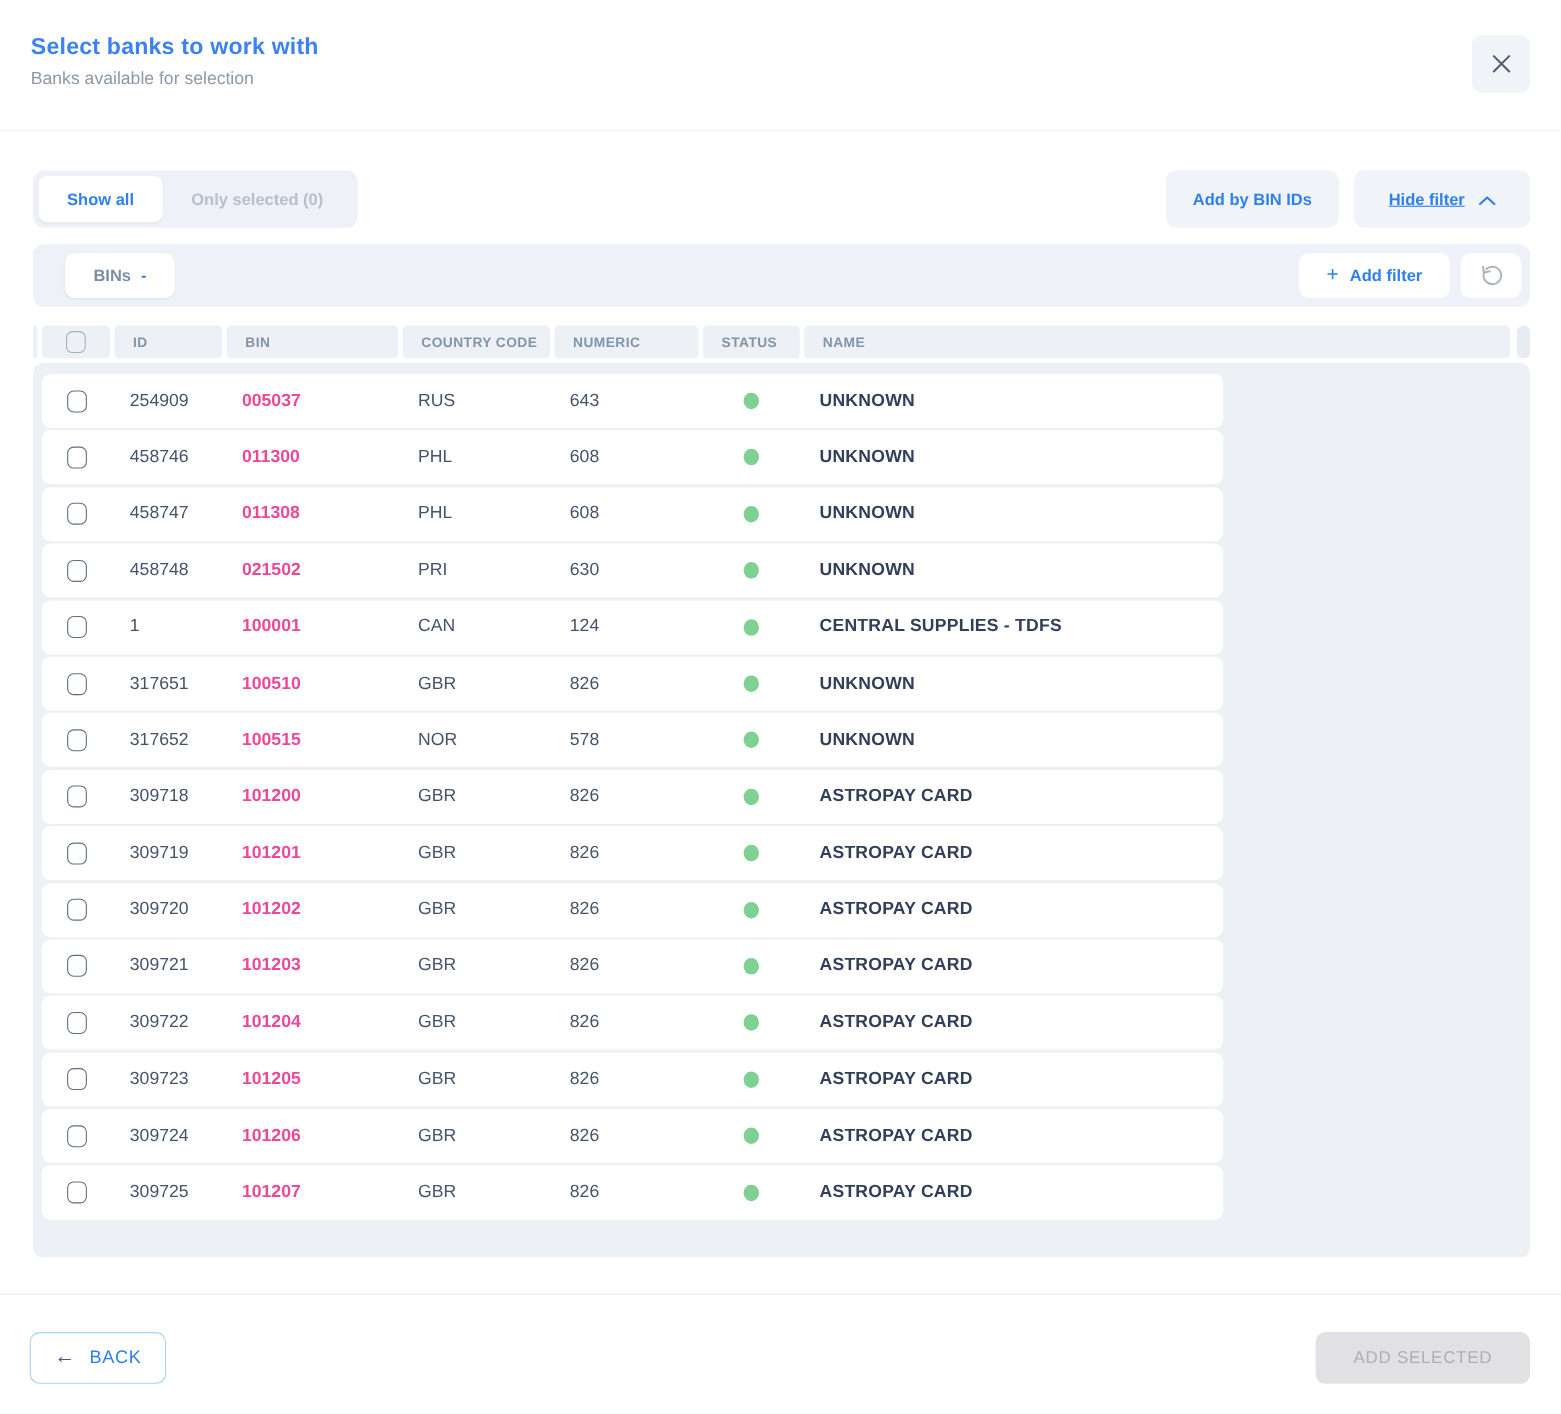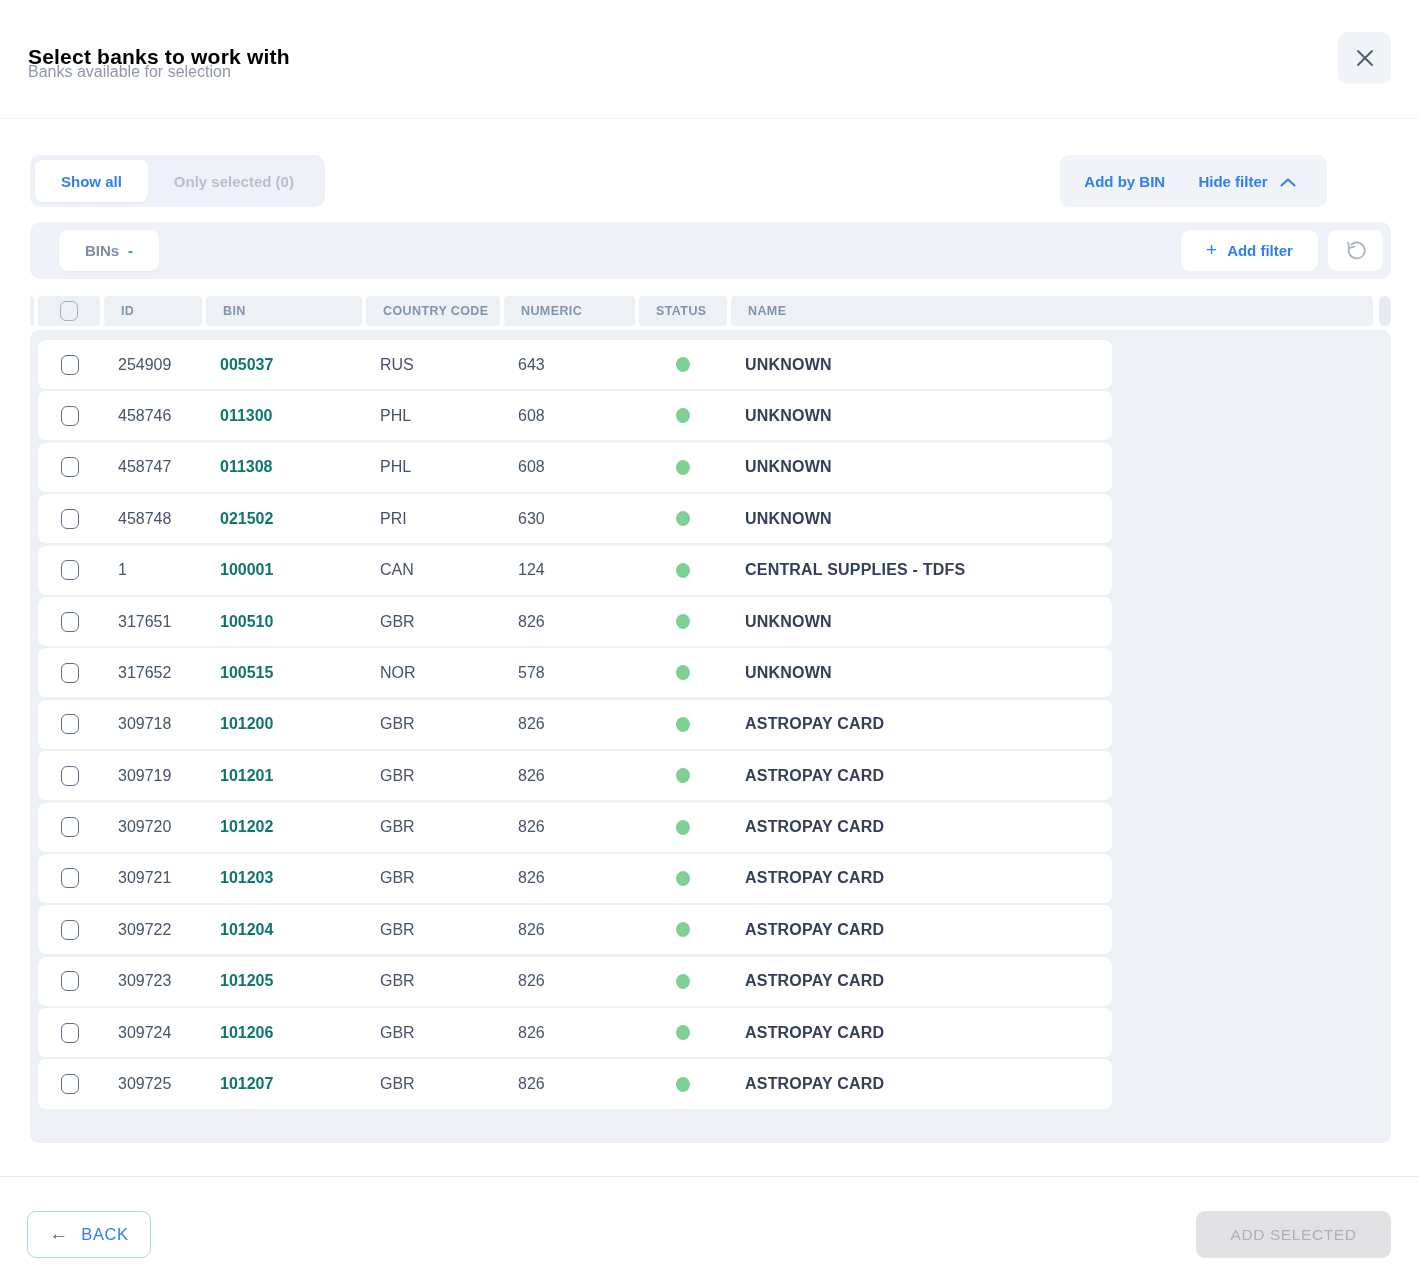--- a/index.html
+++ b/index.html
@@ -6,21 +6,21 @@
   html, body { width: 1419px; height: 1285px; overflow: hidden; }
   body {
     font-family: "Liberation Sans", "DejaVu Sans", sans-serif;
     background: #ffffff;
     position: relative;
     color: #32415c;
   }
   .abs { position: absolute; }
 
   
-  .page-title { left: 28px; top: 45px; font-size: 21px; font-weight: bold; color: #000000; letter-spacing: .2px; }
+  .page-title { left: 28px; top: 31px; font-size: 21px; font-weight: bold; color: #3b82f6; letter-spacing: .2px; }
   .page-subtitle { left: 28px; top: 63px; font-size: 16px; color: #8d98a9; }
   .close-btn {
     left: 1338px; top: 32px; width: 53px; height: 52px;
     background: #f0f3f8; border: none; border-radius: 9px;
     display: flex; align-items: center; justify-content: center; cursor: pointer;
   }
   .close-btn svg { stroke: #4c5b74; }
   .header-divider { left: 0; top: 118px; width: 1419px; height: 1px; background: #f0f1f4; }
 
   
@@ -38,21 +38,21 @@
   .tab.inactive { color: #b7bfcc; }
 
   .toolbar-btn {
     height: 52px; background: #f0f3f8; border: none; border-radius: 9px;
     font-size: 15px; font-weight: bold; color: #2f80ed; cursor: pointer;
     display: flex; align-items: center; justify-content: center; gap: 12px;
     font-family: inherit;
     text-align: right;
   }
   .btn-add-bins { left: 1060px; top: 155px; width: 157px; }
-  .btn-hide-filter { left: 1167px; top: 155px; width: 160px; }
+  .btn-hide-filter { left: 1231px; top: 155px; width: 160px; text-decoration: underline; }
   .chevron-up { margin-top: 2px; }
 
   
   .filter-bar {
     left: 30px; top: 222px; width: 1361px; height: 57px;
     background: #eef2f8; border-radius: 10px;
     display: flex; align-items: center; padding: 0 8px;
   }
   .filter-chip {
     height: 41px; min-width: 100px; background: #ffffff; border-radius: 9px;
@@ -108,21 +108,21 @@
     content: ""; position: absolute; left: 0; bottom: 0; width: 100%; height: 8px;
     background: #edf0f5; z-index: 2;
   }
   .trow {
     width: 1074px; height: 49.1px; margin-bottom: 2.3px;
     background: #ffffff; border-radius: 8px;
     display: grid; grid-template-columns: 64px 102px 160px 138px 135px 92px 1fr;
     align-items: center;
   }
   .td { font-size: 16px; color: #44546b; padding-left: 16px; white-space: nowrap; }
-  .td-bin { font-weight: bold; color: #0f766e; }
+  .td-bin { font-weight: bold; color: #ec4899; }
   .td-name { font-weight: bold; color: #323f58; letter-spacing: .2px; }
   .td-check { display: flex; justify-content: center; padding: 0; }
   .checkbox {
     width: 18px; height: 20px; border: 1.6px solid #5d7089; border-radius: 6px;
     background: transparent; cursor: pointer; display: inline-block;
   }
   .checkbox.light { border-color: #a3b0c0; }
   .td-status { display: flex; justify-content: center; padding: 0; }
   .status-dot { width: 14px; height: 15px; border-radius: 50%; }
 

